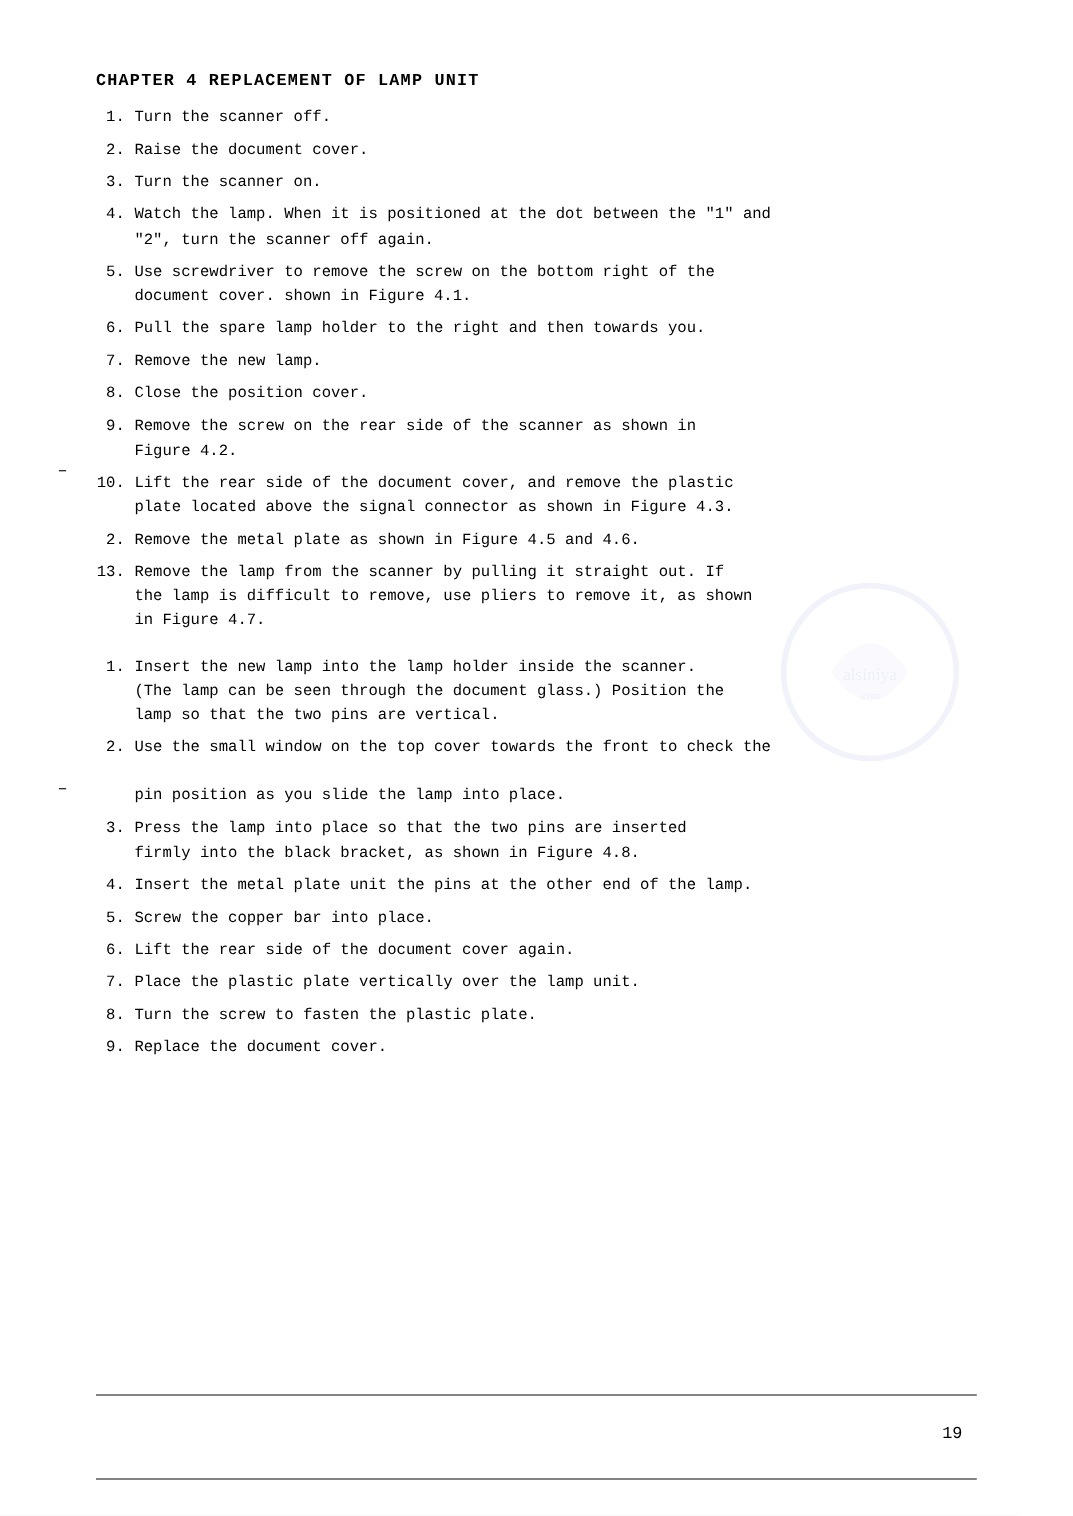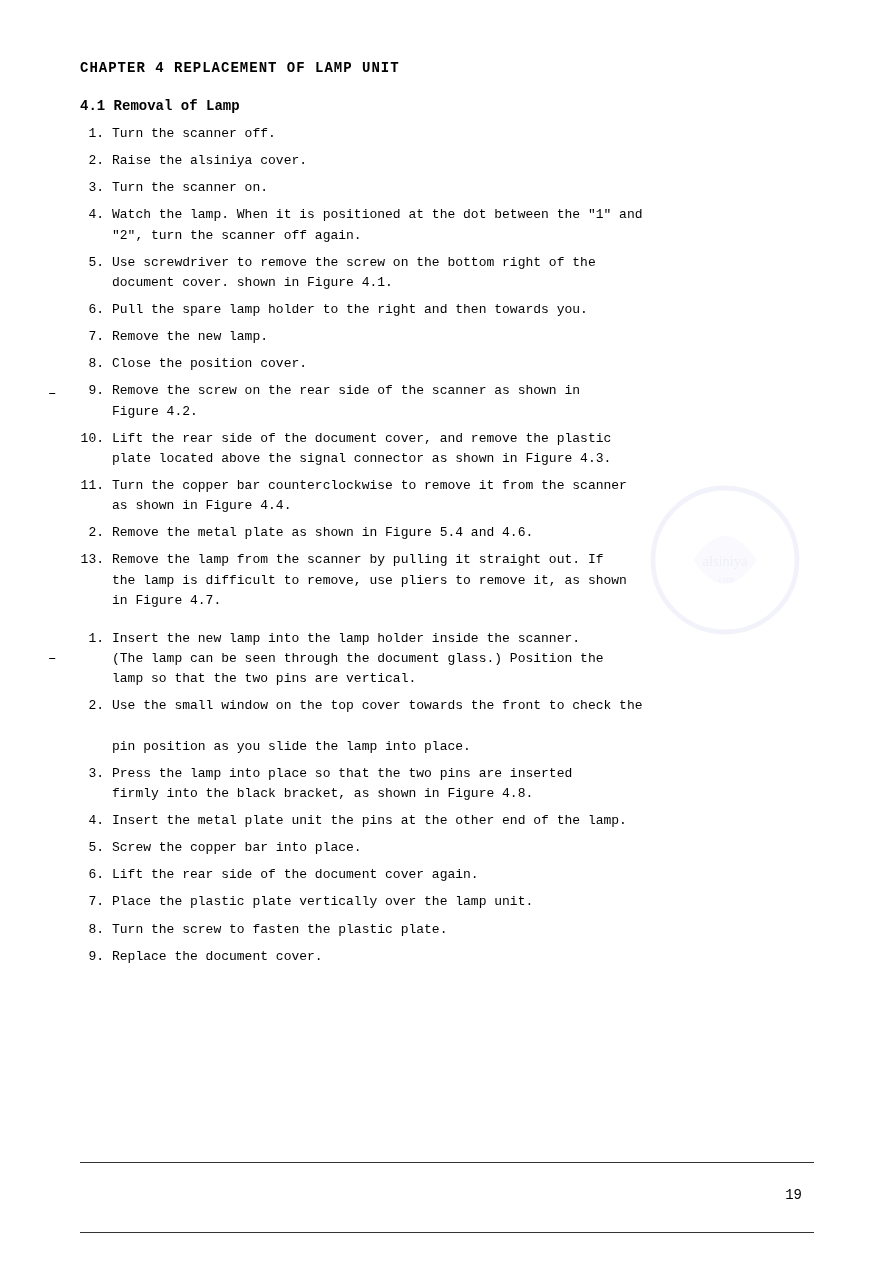--- a/index.html
+++ b/index.html
@@ -22,21 +22,21 @@
       min-height: 1263px;
       background: #ffffff;
       position: relative;
       padding: 60px 80px 80px 80px;
     }
 
     .chapter-title {
       font-size: 14px;
       font-weight: bold;
       letter-spacing: 1px;
-      margin-bottom: 22px;
+      margin-bottom: 12px;
       font-family: 'Courier New', Courier, monospace;
     }
 
     .section-title {
       font-size: 14px;
       font-weight: bold;
       margin-bottom: 10px;
       font-family: 'Courier New', Courier, monospace;
     }
 
@@ -133,30 +133,29 @@
     <circle cx="100" cy="100" r="90" fill="none" stroke="#a0a0e0" stroke-width="6"></circle>
     <path d="M60,100 Q100,40 140,100 Q100,160 60,100Z" fill="#b0b0f0" opacity="0.5"></path>
     <text x="100" y="108" text-anchor="middle" font-size="18" fill="#8080d0" font-family="serif">alsiniya</text>
     <text x="100" y="128" text-anchor="middle" font-size="11" fill="#8080d0" font-family="serif">.com</text>
   </svg>
 
   <div class="side-mark-1">–</div>
   <div class="side-mark-2">–</div>
 
   <div class="chapter-title">CHAPTER 4   REPLACEMENT OF LAMP UNIT</div>
-  <div class="section-title">4.1  Removal of Lamp</div>
 
   <ol class="numbered-list">
     <li>
       <span class="list-number">1.</span>
       <span class="list-content">Turn  the  scanner  off.</span>
     </li>
     <li>
       <span class="list-number">2.</span>
-      <span class="list-content">Raise  the  alsiniya  cover.</span>
+      <span class="list-content">Raise  the  document  cover.</span>
     </li>
     <li>
       <span class="list-number">3.</span>
       <span class="list-content">Turn  the  scanner  on.</span>
     </li>
     <li>
       <span class="list-number">4.</span>
       <span class="list-content">Watch  the  lamp.  When  it  is  positioned  at  the  dot  between  the  "1"  and<br>"2",   turn  the  scanner  off  again.</span>
     </li>
     <li>
@@ -177,26 +176,22 @@
     </li>
     <li>
       <span class="list-number">9.</span>
       <span class="list-content">Remove   the   screw   on  the  rear  side  of  the  scanner  as   shown  in<br>Figure  4.2.</span>
     </li>
     <li>
       <span class="list-number">10.</span>
       <span class="list-content">Lift  the  rear  side  of   the   document   cover,   and  remove  the  plastic<br>plate  located  above  the  signal  connector  as  shown  in  Figure  4.3.</span>
     </li>
     <li>
-      <span class="list-number">11.</span>
-      <span class="list-content">Turn  the  copper  bar   counterclockwise  to  remove  it  from  the  scanner<br>as  shown  in  Figure  4.4.</span>
-    </li>
-    <li>
       <span class="list-number">2.</span>
-      <span class="list-content">Remove  the  metal  plate  as  shown  in  Figure  5.4  and  4.6.</span>
+      <span class="list-content">Remove  the  metal  plate  as  shown  in  Figure  4.5  and  4.6.</span>
     </li>
     <li>
       <span class="list-number">13.</span>
       <span class="list-content">Remove   the   lamp  from  the   scanner  by  pulling  it   straight  out.  If<br>the  lamp  is  difficult   to  remove,  use  pliers  to  remove  it,  as  shown<br>in  Figure  4.7.</span>
     </li>
   </ol>
 
 
   <ol class="numbered-list">
     <li>

